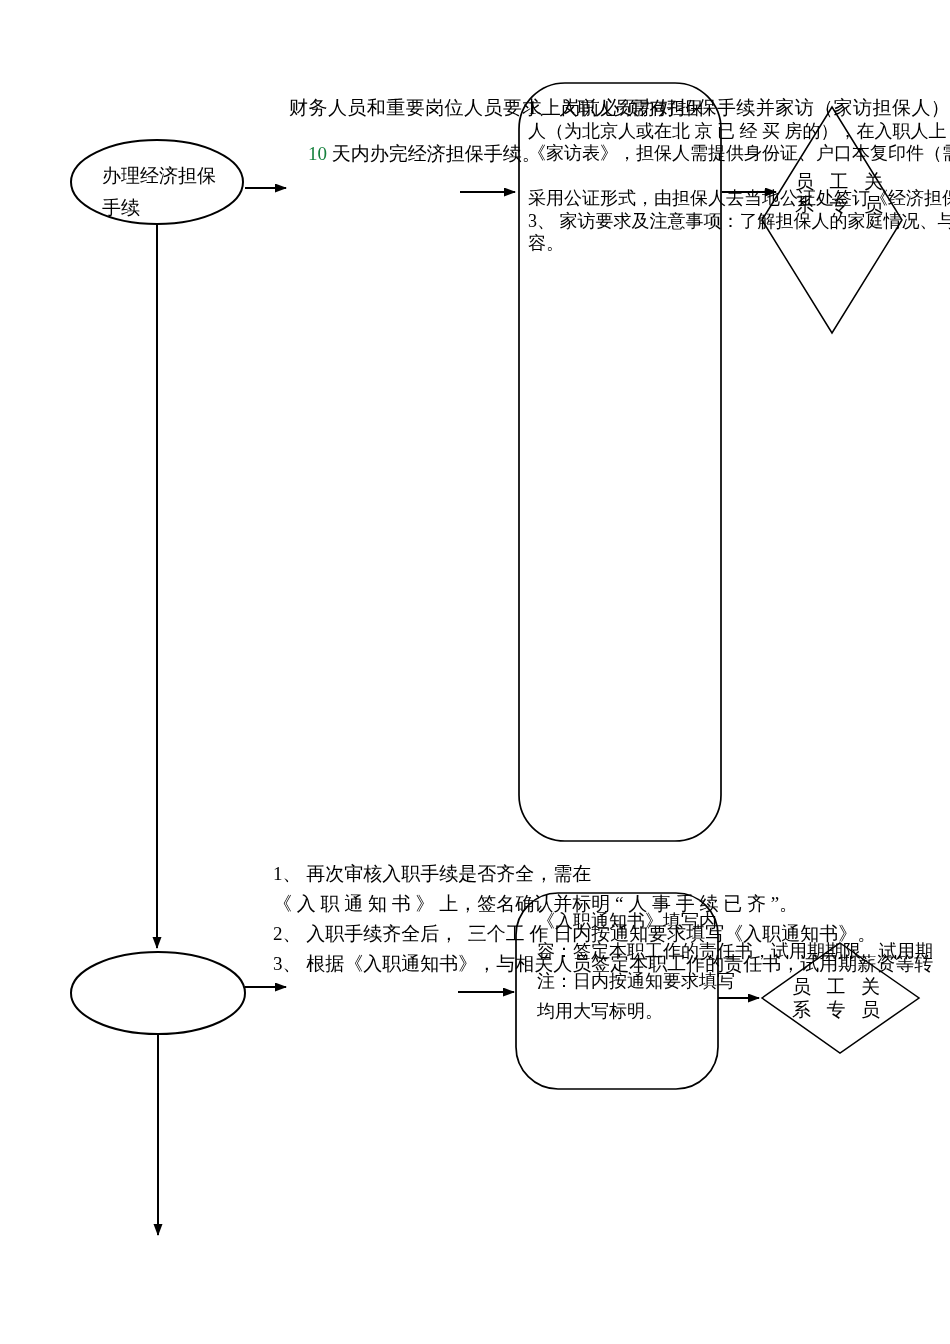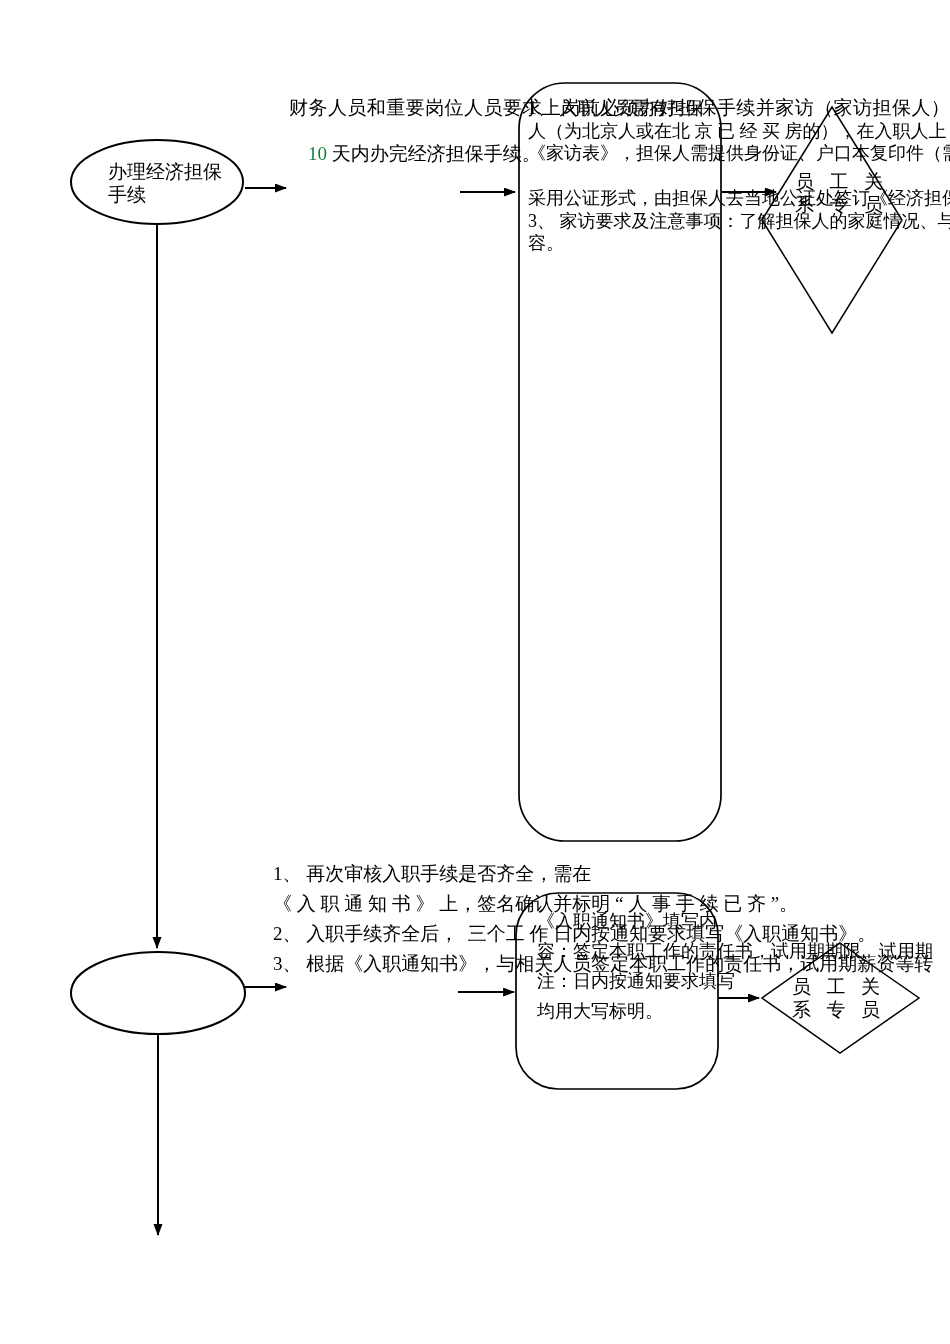--- a/index.html
+++ b/index.html
@@ -31,21 +31,21 @@
     position:absolute;left:0;top:0;
     pointer-events:none;
   }
   #shapes *{vector-effect:non-scaling-stroke;}
 </style>
 </head>
 <body>
 
 <div id="canvas">
 
-  <div class="t" style="left:108px;top:160px;line-height:23px;">办理经济担保
+  <div class="t" style="left:102px;top:160px;line-height:32px;">办理经济担保
 手续</div>
 
   <div class="t" style="left:289px;top:97px;letter-spacing:0.45px;">财务人员和重要岗位人员要求上岗前必须办好担保手续并家访（家访担保人）；</div>
 
   <div class="t" style="left:289px;top:120px;">
     <span class="red">10</span><span> 天内办完经济担保手续。</span>
   </div>
 
   <div class="t boxtext" style="left:528px;top:97px;">1、 入职人员需有担保
 人（为北京人或在北 京 已 经 买 房的），在入职人上

